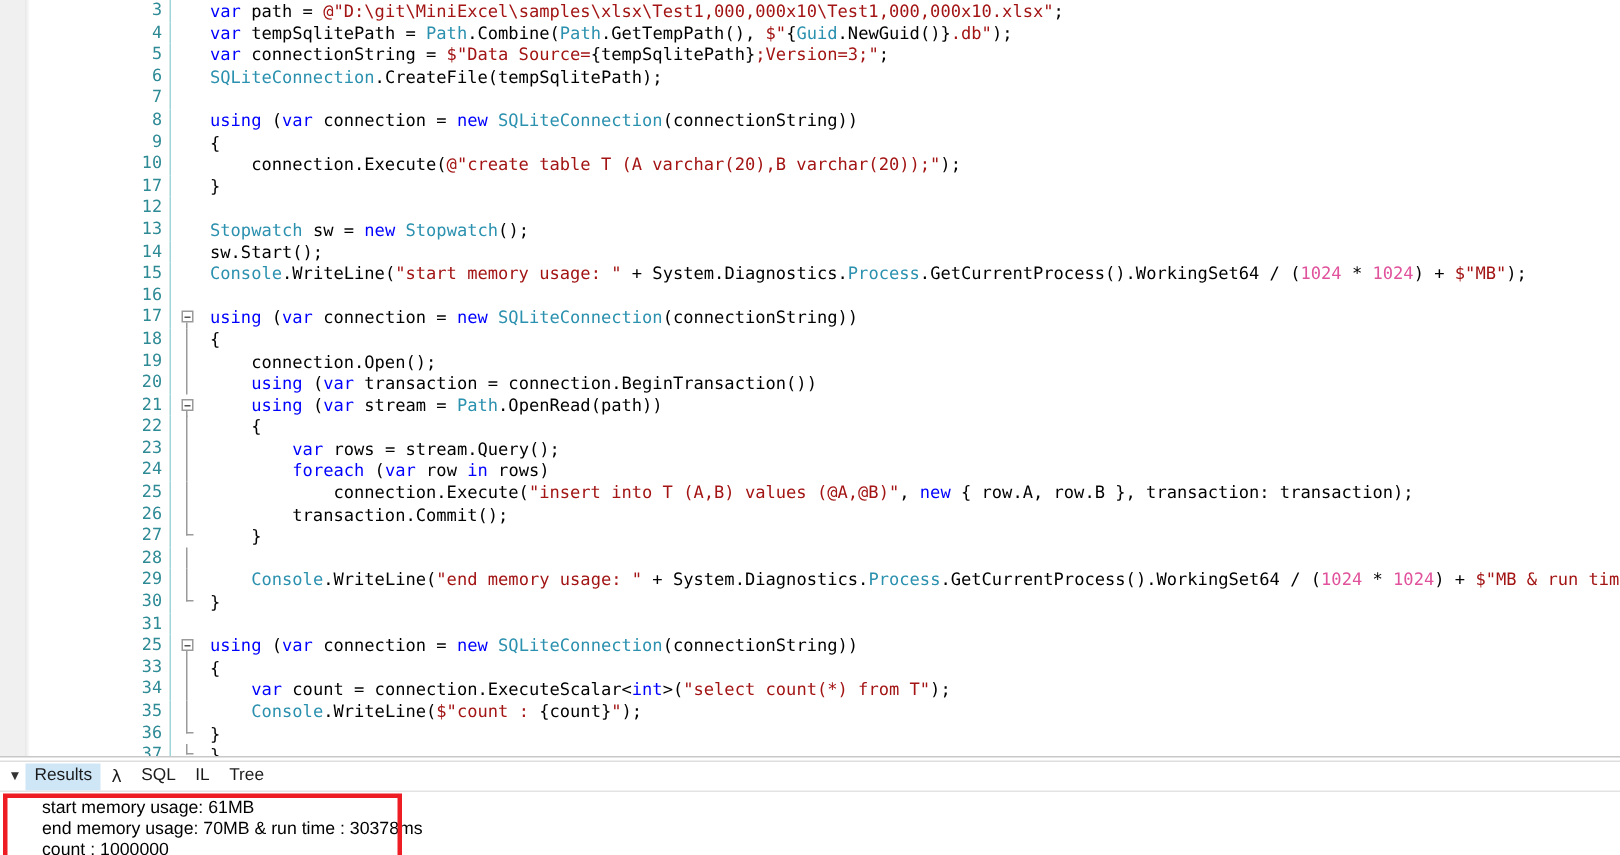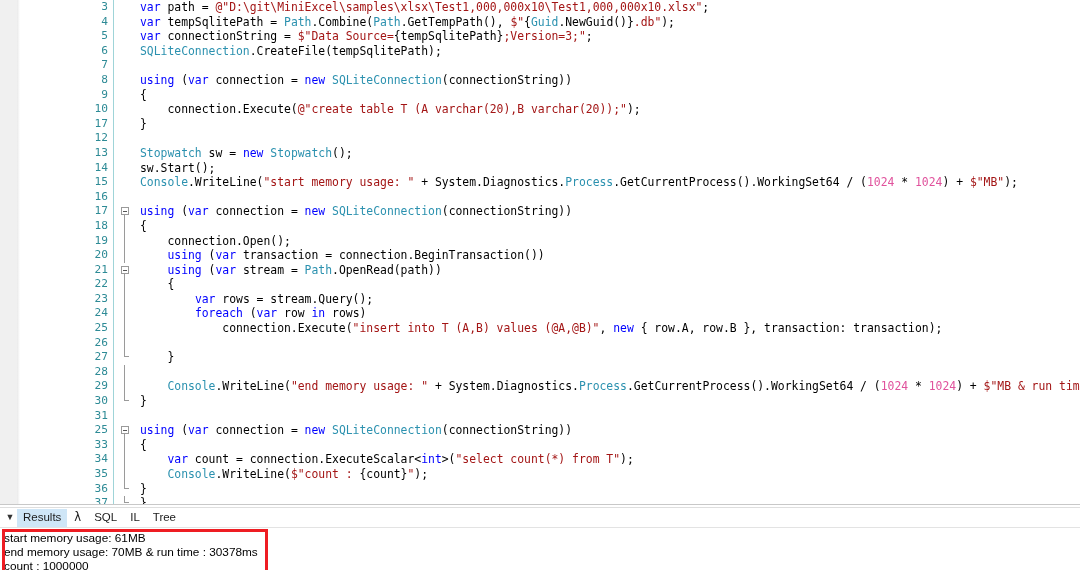--- a/index.html
+++ b/index.html
@@ -180,20 +180,21 @@
   #output {
     position: relative;
     padding: 3px 0 0 4px;
     font-family: "Liberation Sans", sans-serif;
     font-size: 11.8px;
     color: #000000;
   }
   .outline {
     line-height: 14px;
     white-space: pre;
+    margin-left: 24px;
   }
 
   
   #annotation-box {
     position: absolute;
     left: 2px;
     top: 529px;
     width: 266px;
     height: 46px;
     border: 3px solid #ee1d23;
@@ -226,21 +227,21 @@
         <div class="line"><div class="lineno">16</div><div class="gutter-sep"></div><div class="fold-col"></div><div class="codetext"></div></div>
         <div class="line"><div class="lineno">17</div><div class="gutter-sep"></div><div class="fold-col"><div class="fold-box"></div><div class="fold-line below"></div></div><div class="codetext"><span class="kw">using</span> (<span class="kw">var</span> connection = <span class="kw">new</span> <span class="type">SQLiteConnection</span>(connectionString))</div></div>
         <div class="line"><div class="lineno">18</div><div class="gutter-sep"></div><div class="fold-col"><div class="fold-line"></div></div><div class="codetext">{</div></div>
         <div class="line"><div class="lineno">19</div><div class="gutter-sep"></div><div class="fold-col"><div class="fold-line"></div></div><div class="codetext">    connection.Open();</div></div>
         <div class="line"><div class="lineno">20</div><div class="gutter-sep"></div><div class="fold-col"><div class="fold-line"></div></div><div class="codetext">    <span class="kw">using</span> (<span class="kw">var</span> transaction = connection.BeginTransaction())</div></div>
         <div class="line"><div class="lineno">21</div><div class="gutter-sep"></div><div class="fold-col"><div class="fold-box"></div><div class="fold-line below"></div></div><div class="codetext">    <span class="kw">using</span> (<span class="kw">var</span> stream = <span class="type">Path</span>.OpenRead(path))</div></div>
         <div class="line"><div class="lineno">22</div><div class="gutter-sep"></div><div class="fold-col"><div class="fold-line"></div></div><div class="codetext">    {</div></div>
         <div class="line"><div class="lineno">23</div><div class="gutter-sep"></div><div class="fold-col"><div class="fold-line"></div></div><div class="codetext">        <span class="kw">var</span> rows = stream.Query();</div></div>
         <div class="line"><div class="lineno">24</div><div class="gutter-sep"></div><div class="fold-col"><div class="fold-line"></div></div><div class="codetext">        <span class="kw">foreach</span> (<span class="kw">var</span> row <span class="kw">in</span> rows)</div></div>
         <div class="line"><div class="lineno">25</div><div class="gutter-sep"></div><div class="fold-col"><div class="fold-line"></div></div><div class="codetext">            connection.Execute(<span class="str">"insert into T (A,B) values (@A,@B)"</span>, <span class="kw">new</span> { row.A, row.B }, transaction: transaction);</div></div>
-        <div class="line"><div class="lineno">26</div><div class="gutter-sep"></div><div class="fold-col"><div class="fold-line"></div></div></div>
+        <div class="line"><div class="lineno">26</div><div class="gutter-sep"></div><div class="fold-col"><div class="fold-line"></div></div><div class="codetext">        transaction.Commit();</div></div>
         <div class="line"><div class="lineno">27</div><div class="gutter-sep"></div><div class="fold-col"><div class="fold-end"></div></div><div class="codetext">    }</div></div>
         <div class="line"><div class="lineno">28</div><div class="gutter-sep"></div><div class="fold-col"><div class="fold-line"></div></div><div class="codetext"></div></div>
         <div class="line"><div class="lineno">29</div><div class="gutter-sep"></div><div class="fold-col"><div class="fold-line"></div></div><div class="codetext">    <span class="type">Console</span>.WriteLine(<span class="str">"end memory usage: "</span> + <span class="plain">System</span>.<span class="plain">Diagnostics</span>.<span class="type">Process</span>.GetCurrentProcess().WorkingSet64 / (<span class="num">1024</span> * <span class="num">1024</span>) + <span class="str">$"MB &amp; run time : </span>{sw.ElapsedMilliseconds});</div></div>
         <div class="line"><div class="lineno">30</div><div class="gutter-sep"></div><div class="fold-col"><div class="fold-end"></div></div><div class="codetext">}</div></div>
         <div class="line"><div class="lineno">31</div><div class="gutter-sep"></div><div class="fold-col"></div><div class="codetext"></div></div>
         <div class="line"><div class="lineno">25</div><div class="gutter-sep"></div><div class="fold-col"><div class="fold-box"></div><div class="fold-line below"></div></div><div class="codetext"><span class="kw">using</span> (<span class="kw">var</span> connection = <span class="kw">new</span> <span class="type">SQLiteConnection</span>(connectionString))</div></div>
         <div class="line"><div class="lineno">33</div><div class="gutter-sep"></div><div class="fold-col"><div class="fold-line"></div></div><div class="codetext">{</div></div>
         <div class="line"><div class="lineno">34</div><div class="gutter-sep"></div><div class="fold-col"><div class="fold-line"></div></div><div class="codetext">    <span class="kw">var</span> count = connection.ExecuteScalar&lt;<span class="kw">int</span>&gt;(<span class="str">"select count(*) from T"</span>);</div></div>
         <div class="line"><div class="lineno">35</div><div class="gutter-sep"></div><div class="fold-col"><div class="fold-line"></div></div><div class="codetext">    <span class="type">Console</span>.WriteLine(<span class="str">$"count : </span>{count}<span class="str">"</span>);</div></div>
         <div class="line"><div class="lineno">36</div><div class="gutter-sep"></div><div class="fold-col"><div class="fold-end"></div></div><div class="codetext">}</div></div>

